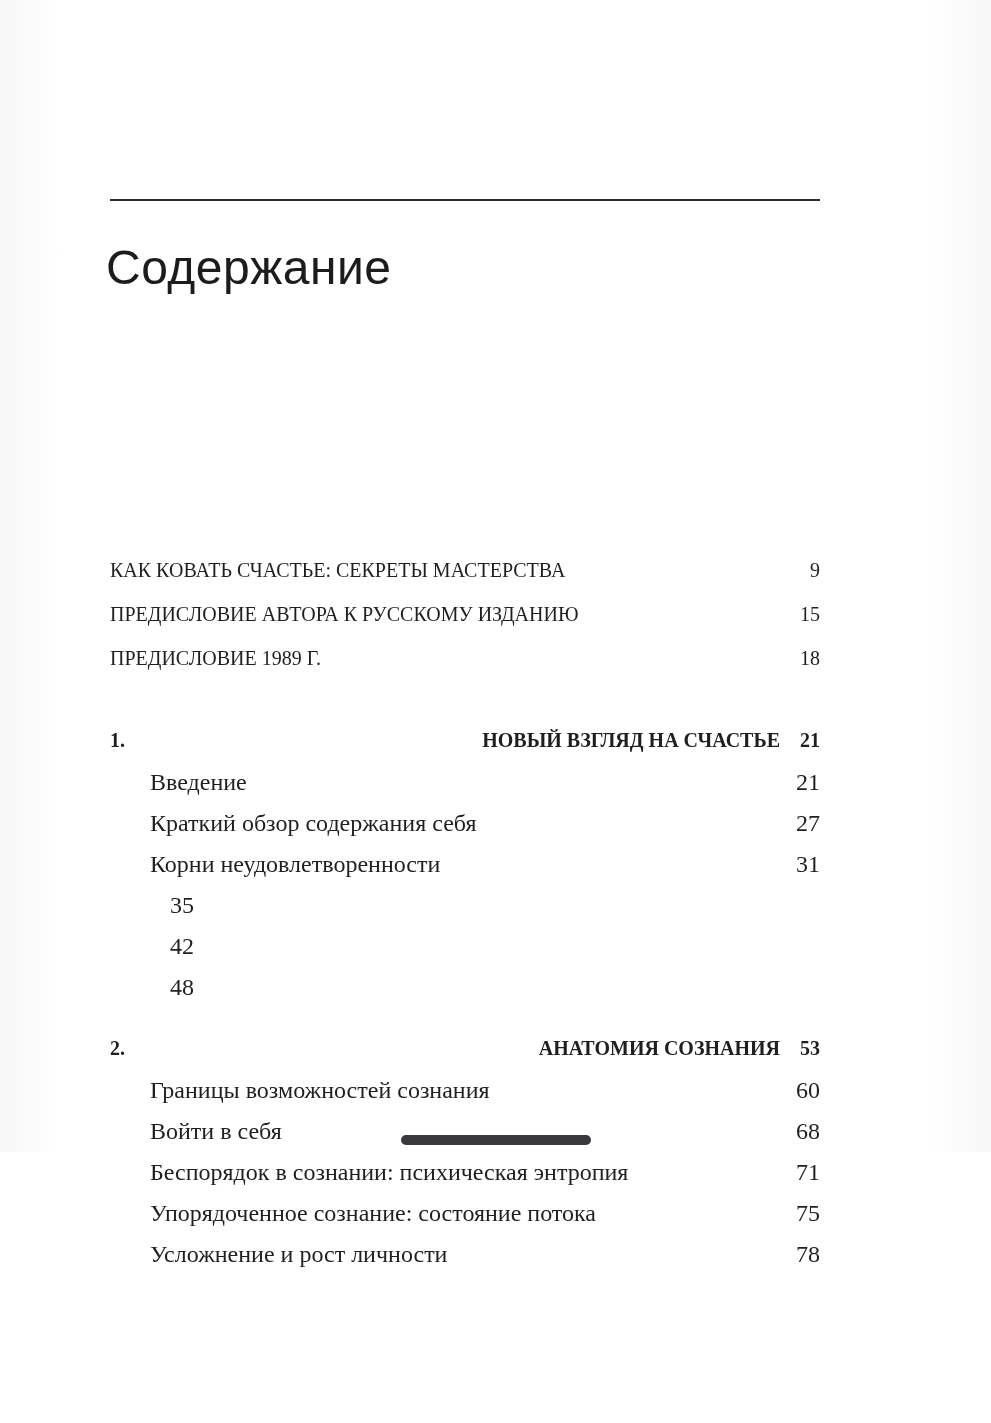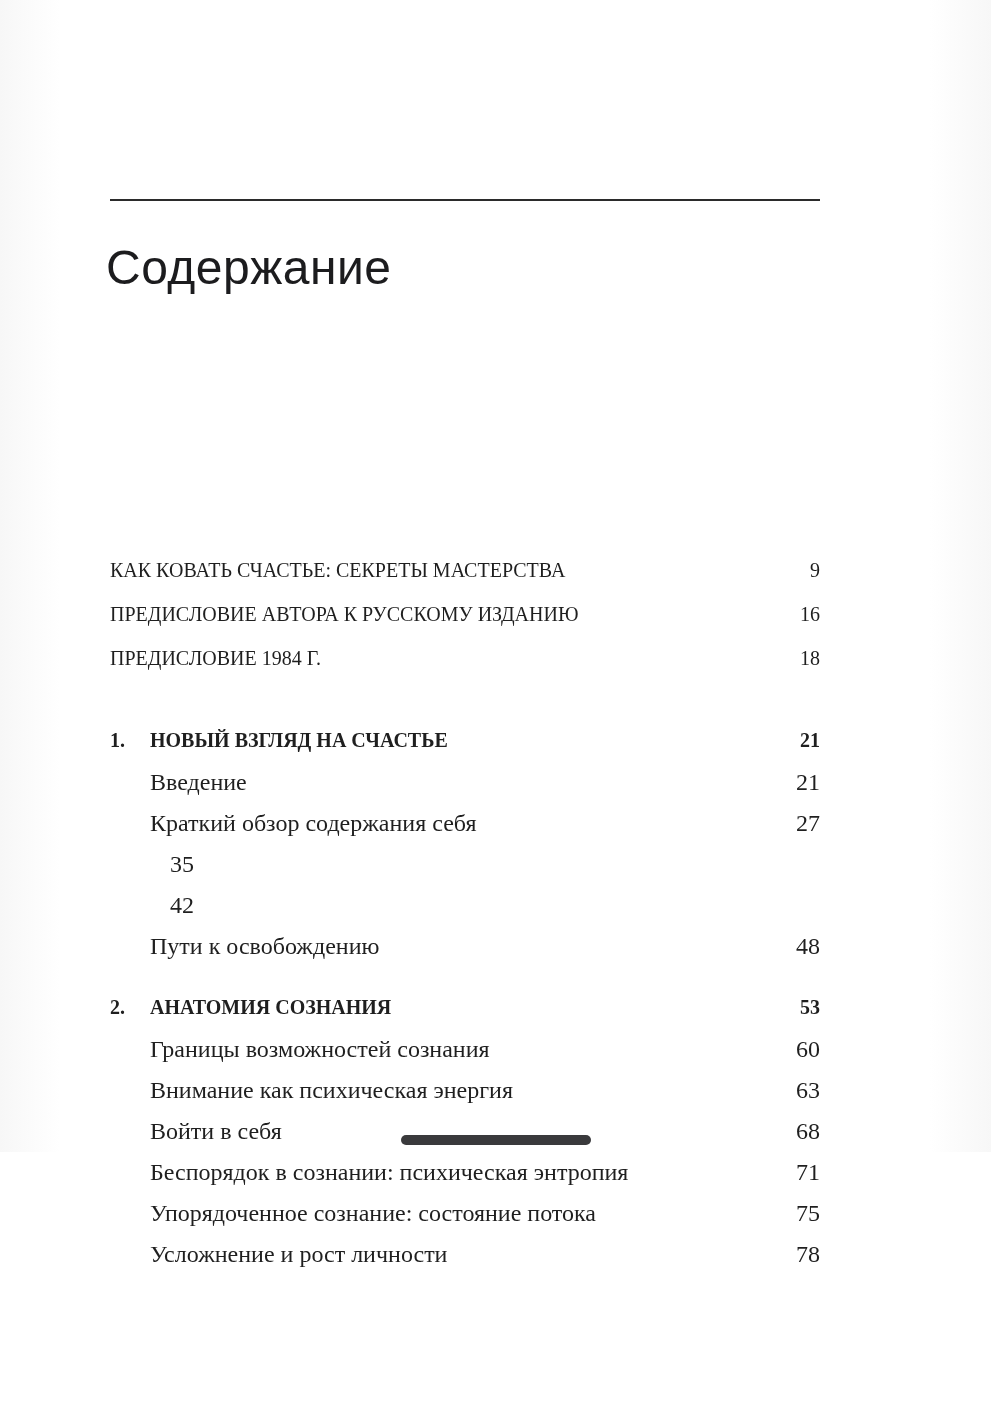--- a/index.html
+++ b/index.html
@@ -65,20 +65,21 @@
     font-size: 20px;
     font-weight: bold;
   }
   .chapter-heading .num {
     display: inline-block;
     width: 40px;
     flex-shrink: 0;
   }
   .chapter-heading .heading-label {
     flex-grow: 1;
+    text-align: right;
   }
   .section-row {
     line-height: 41px;
     font-size: 24px;
     padding-left: 40px;
   }
   .home-indicator {
     position: absolute;
     bottom: 7px;
     left: 50%;
@@ -100,67 +101,66 @@
 
   <div class="toc">
 
     <div class="front-matter">
       <div class="toc-row">
         <span class="label">КАК КОВАТЬ СЧАСТЬЕ: СЕКРЕТЫ МАСТЕРСТВА</span>
         <span class="pg">9</span>
       </div>
       <div class="toc-row">
         <span class="label">ПРЕДИСЛОВИЕ АВТОРА К РУССКОМУ ИЗДАНИЮ</span>
-        <span class="pg">16</span>
+        <span class="pg">15</span>
       </div>
       <div class="toc-row">
-        <span class="label">ПРЕДИСЛОВИЕ 1984 Г.</span>
+        <span class="label">ПРЕДИСЛОВИЕ 1989 Г.</span>
         <span class="pg">18</span>
       </div>
     </div>
 
     <div class="chapter chapter-1">
       <div class="toc-row chapter-heading">
         <span class="num">1.</span>
         <span class="label heading-label">НОВЫЙ ВЗГЛЯД НА СЧАСТЬЕ</span>
         <span class="pg">21</span>
       </div>
       <div class="toc-row section-row">
         <span class="label">Введение</span>
         <span class="pg">21</span>
       </div>
       <div class="toc-row section-row">
         <span class="label">Краткий обзор содержания себя</span>
         <span class="pg">27</span>
       </div>
       <div class="toc-row section-row">
+        <span class="label">Корни неудовлетворенности</span>
+        <span class="pg">31</span>
+      </div>
+      <div class="toc-row section-row">
         <span class="pg">35</span>
       </div>
       <div class="toc-row section-row">
         <span class="pg">42</span>
       </div>
       <div class="toc-row section-row">
-        <span class="label">Пути к освобождению</span>
         <span class="pg">48</span>
       </div>
     </div>
 
     <div class="chapter chapter-2">
       <div class="toc-row chapter-heading">
         <span class="num">2.</span>
         <span class="label heading-label">АНАТОМИЯ СОЗНАНИЯ</span>
         <span class="pg">53</span>
       </div>
       <div class="toc-row section-row">
         <span class="label">Границы возможностей сознания</span>
         <span class="pg">60</span>
-      </div>
-      <div class="toc-row section-row">
-        <span class="label">Внимание как психическая энергия</span>
-        <span class="pg">63</span>
       </div>
       <div class="toc-row section-row">
         <span class="label">Войти в себя</span>
         <span class="pg">68</span>
       </div>
       <div class="toc-row section-row">
         <span class="label">Беспорядок в сознании: психическая энтропия</span>
         <span class="pg">71</span>
       </div>
       <div class="toc-row section-row">

